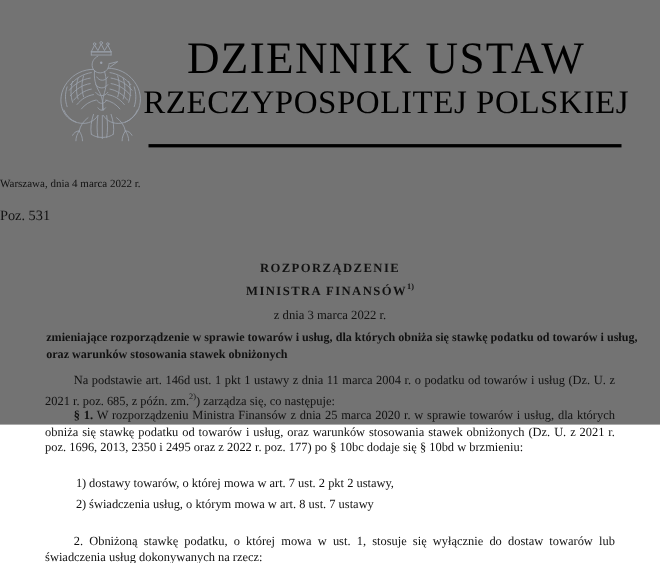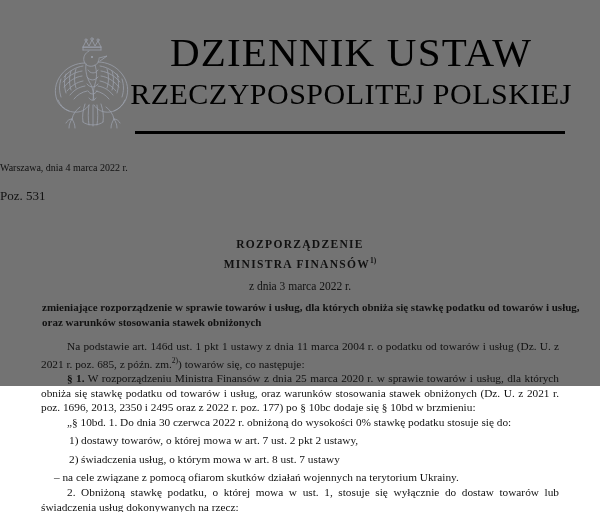--- a/index.html
+++ b/index.html
@@ -290,36 +290,34 @@
     </div>
     <div class="act-date">z dnia 3 marca 2022 r.</div>
   </div>
 
   <div class="act-subtitle">
     <span>zmieniające rozporządzenie w sprawie towarów i usług, dla których obniża się stawkę podatku od towarów i usług,</span>
     <span>oraz warunków stosowania stawek obniżonych</span>
   </div>
 
   <div class="body-block para-basis indent">
-    <span>Na podstawie art. 146d ust. 1 pkt 1 ustawy z dnia 11 marca 2004 r. o podatku od towarów i usług (Dz. U. z 2021 r. poz. 685, z późn. zm.</span><sup class="fn-reg">2)</sup><span>) towarów się, co następuje:</span>
+    <span>Na podstawie art. 146d ust. 1 pkt 1 ustawy z dnia 11 marca 2004 r. o podatku od towarów i usług (Dz. U. z 2021 r. poz. 685, z późn. zm.</span><sup class="fn-reg">2)</sup><span>) zarządza się, co następuje:</span>
   </div>
 
   <div class="body-block para-par1 indent">
     <span class="bold">§ 1.</span><span> W rozporządzeniu Ministra Finansów z dnia 25 marca 2020 r. w sprawie towarów i usług, dla których obniża się stawkę podatku od towarów i usług, oraz warunków stosowania stawek obniżonych (Dz. U. z 2021 r. poz. 1696, 2013, 2350 i 2495 oraz z 2022 r. poz. 177) po § 10bc dodaje się § 10bd w brzmieniu:</span>
   </div>
 
-  <div class="body-block para-quote indent">„§ 10bd. 1. Do dnia 30 czerwca 2022 r. obniżoną do wysokości 0% stawkę podatku stosuje się do:</div>
 
   <div class="num-list">
     <div class="num-item">
       <span class="num-marker">1)</span>
       <span class="num-text">dostawy towarów, o której mowa w art. 7 ust. 2 pkt 2 ustawy,</span>
     </div>
     <div class="num-item">
       <span class="num-marker">2)</span>
       <span class="num-text">świadczenia usług, o którym mowa w art. 8 ust. 7 ustawy</span>
     </div>
-    <div class="dash-line">– na cele związane z pomocą ofiarom skutków działań wojennych na terytorium Ukrainy.</div>
   </div>
 
   <div class="body-block para-final indent">2. Obniżoną stawkę podatku, o której mowa w ust. 1, stosuje się wyłącznie do dostaw towarów lub świadczenia usług dokonywanych na rzecz:</div>
 
 </div>
 
 </body></html>

